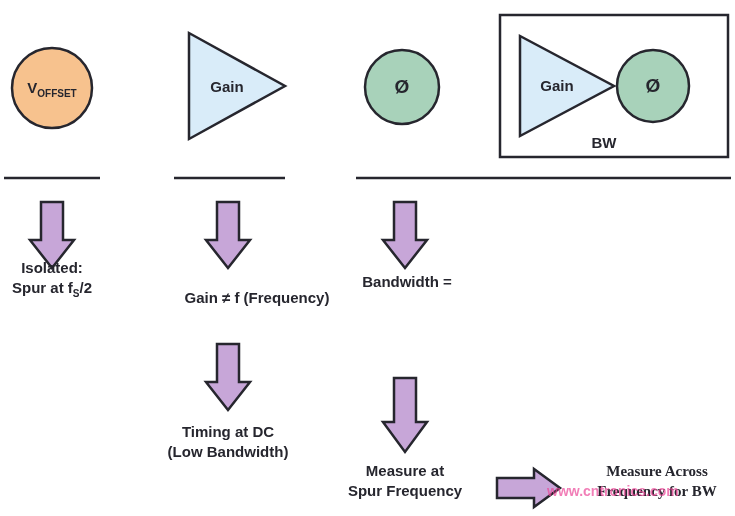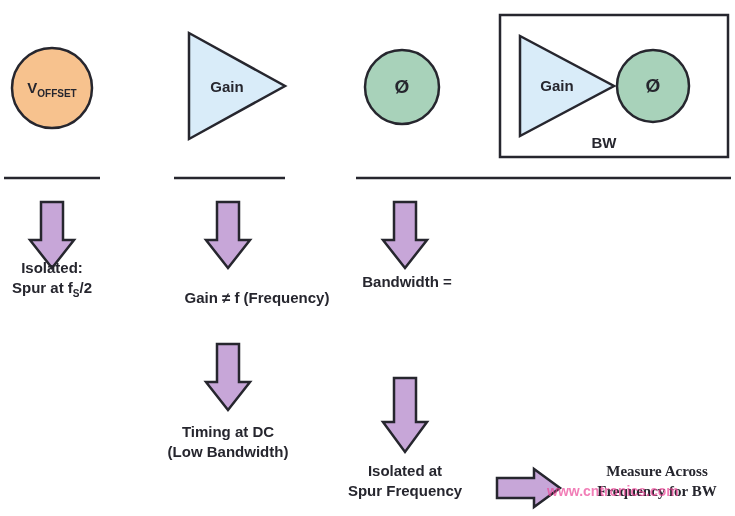--- a/index.html
+++ b/index.html
@@ -89,21 +89,21 @@
   <div class="label" style="left:407px; top:272px;">
     <div>Bandwidth =</div>
   </div>
 
   <div class="label" style="left:228px; top:422px;">
     <div>Timing at DC</div>
     <div>(Low Bandwidth)</div>
   </div>
 
   <div class="label" style="left:405px; top:461px;">
-    <div>Isolated at</div>
+    <div>Measure at</div>
     <div>Spur Frequency</div>
   </div>
 
   <div class="label" style="left:657px; top:461px;font-family:Liberation Serif, serif;">
     <div>Measure Across</div>
     <div>Frequency for BW</div>
   </div>
 
   <div class="watermark" style="left:547px; top:483px;">www.cntronics.com</div>
 

